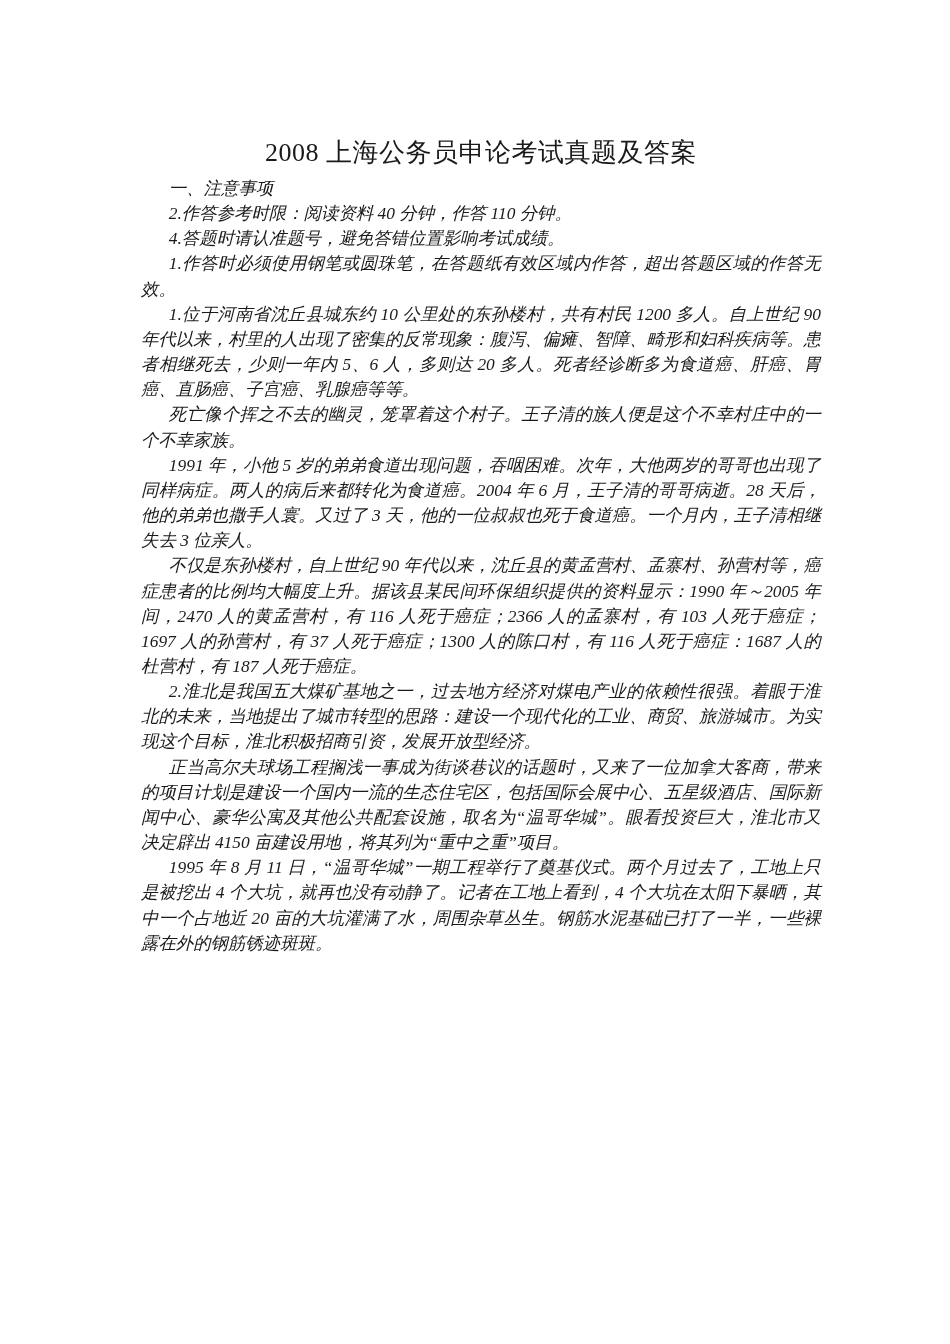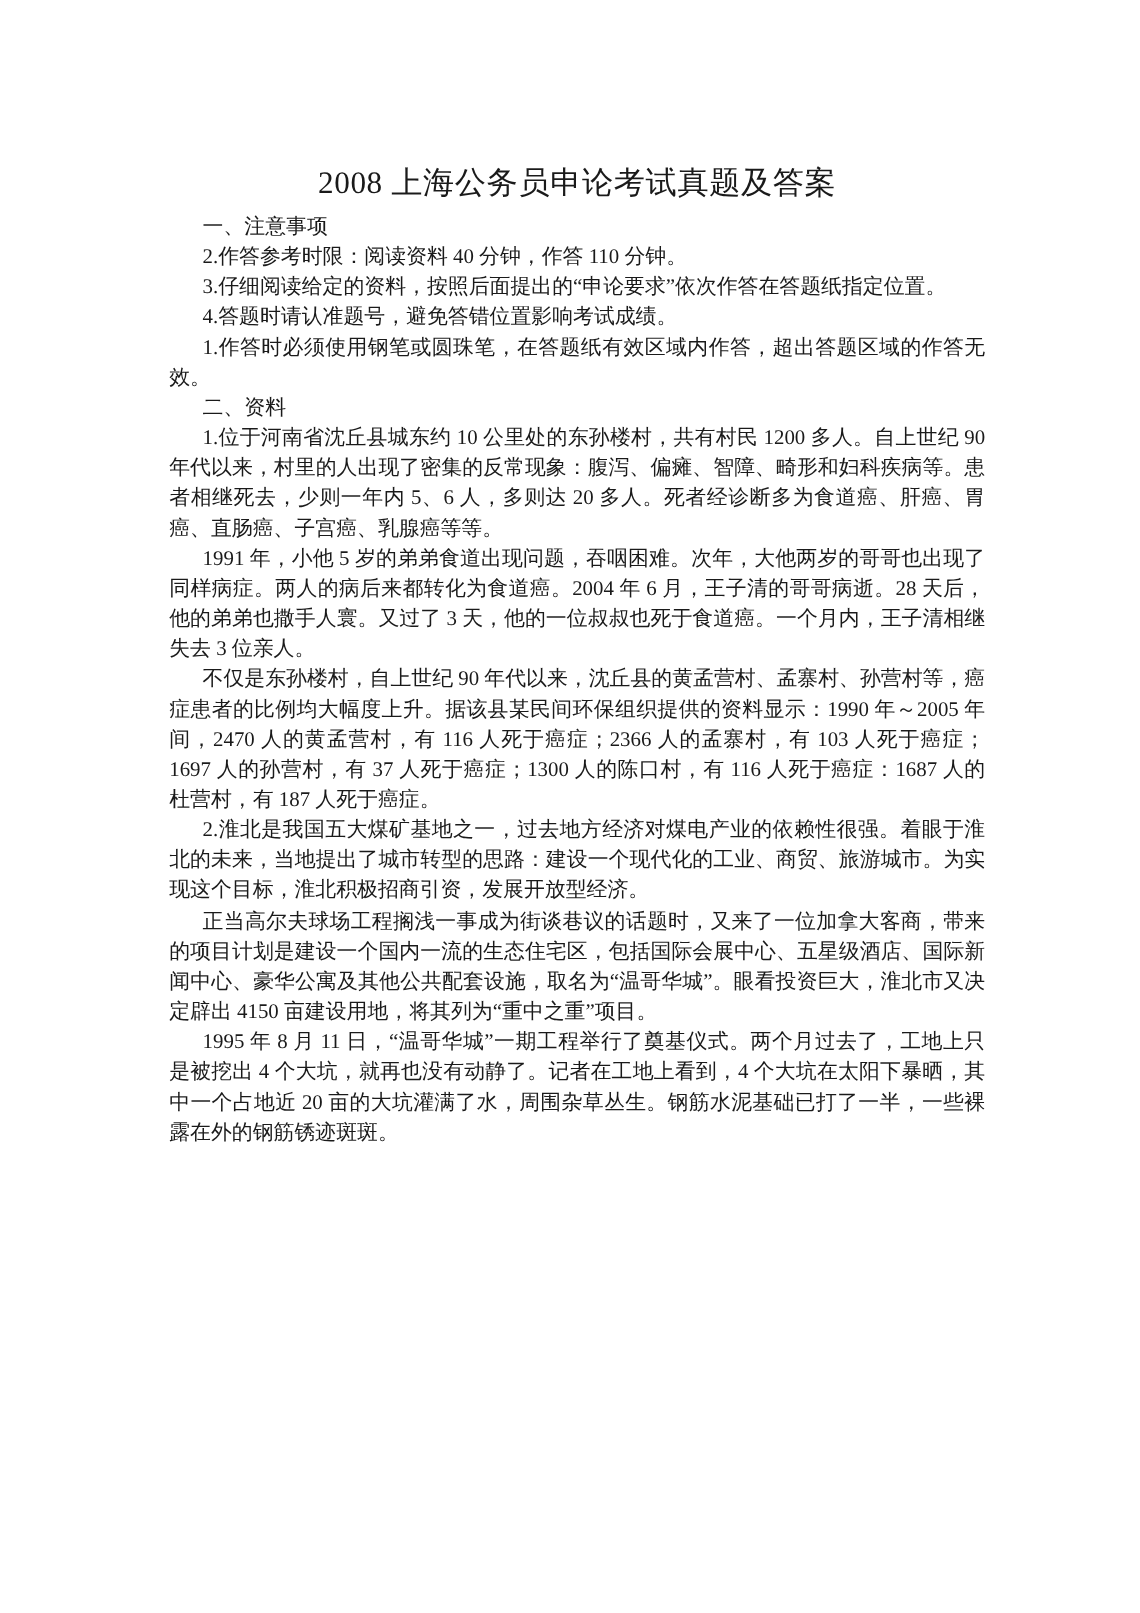--- a/index.html
+++ b/index.html
@@ -27,39 +27,39 @@
     font-weight: 400;
     line-height: 32px;
     text-align: center;
     letter-spacing: 0.5px;
   }
   .doc-body {
     font-size: 17.4px;
     line-height: 25.15px;
     text-align: justify;
     text-justify: inter-ideograph;
+    font-style: italic;
   }
   .doc-body p {
     margin: 0;
     padding: 0;
     text-indent: 1.6em;
   }
 </style>
 </head>
 <body>
 
 <div class="page">
   <h1 class="doc-title">2008 上海公务员申论考试真题及答案</h1>
   <div class="doc-body">
     <p>一、注意事项</p>
     <p>2.作答参考时限：阅读资料 40 分钟，作答 110 分钟。</p>
-    <p>3.仔细阅读给定的资料，按照后面提出的“申论要求”依次作答在答题纸指定位置。</p>
     <p>4.答题时请认准题号，避免答错位置影响考试成绩。</p>
     <p>1.作答时必须使用钢笔或圆珠笔，在答题纸有效区域内作答，超出答题区域的作答无效。</p>
-    <p>二、资料</p>
     <p>1.位于河南省沈丘县城东约 10 公里处的东孙楼村，共有村民 1200 多人。自上世纪 90 年代以来，村里的人出现了密集的反常现象：腹泻、偏瘫、智障、畸形和妇科疾病等。患者相继死去，少则一年内 5、6 人，多则达 20 多人。死者经诊断多为食道癌、肝癌、胃癌、直肠癌、子宫癌、乳腺癌等等。</p>
+    <p>死亡像个挥之不去的幽灵，笼罩着这个村子。王子清的族人便是这个不幸村庄中的一个不幸家族。</p>
     <p>1991 年，小他 5 岁的弟弟食道出现问题，吞咽困难。次年，大他两岁的哥哥也出现了同样病症。两人的病后来都转化为食道癌。2004 年 6 月，王子清的哥哥病逝。28 天后，他的弟弟也撒手人寰。又过了 3 天，他的一位叔叔也死于食道癌。一个月内，王子清相继失去 3 位亲人。</p>
     <p>不仅是东孙楼村，自上世纪 90 年代以来，沈丘县的黄孟营村、孟寨村、孙营村等，癌症患者的比例均大幅度上升。据该县某民间环保组织提供的资料显示：1990 年～2005 年间，2470 人的黄孟营村，有 116 人死于癌症；2366 人的孟寨村，有 103 人死于癌症；1697 人的孙营村，有 37 人死于癌症；1300 人的陈口村，有 116 人死于癌症：1687 人的杜营村，有 187 人死于癌症。</p>
     <p>2.淮北是我国五大煤矿基地之一，过去地方经济对煤电产业的依赖性很强。着眼于淮北的未来，当地提出了城市转型的思路：建设一个现代化的工业、商贸、旅游城市。为实现这个目标，淮北积极招商引资，发展开放型经济。</p>
     <p>正当高尔夫球场工程搁浅一事成为街谈巷议的话题时，又来了一位加拿大客商，带来的项目计划是建设一个国内一流的生态住宅区，包括国际会展中心、五星级酒店、国际新闻中心、豪华公寓及其他公共配套设施，取名为“温哥华城”。眼看投资巨大，淮北市又决定辟出 4150 亩建设用地，将其列为“重中之重”项目。</p>
     <p>1995 年 8 月 11 日，“温哥华城”一期工程举行了奠基仪式。两个月过去了，工地上只是被挖出 4 个大坑，就再也没有动静了。记者在工地上看到，4 个大坑在太阳下暴晒，其中一个占地近 20 亩的大坑灌满了水，周围杂草丛生。钢筋水泥基础已打了一半，一些裸露在外的钢筋锈迹斑斑。</p>
   </div>
 </div>
 
 </body></html>

